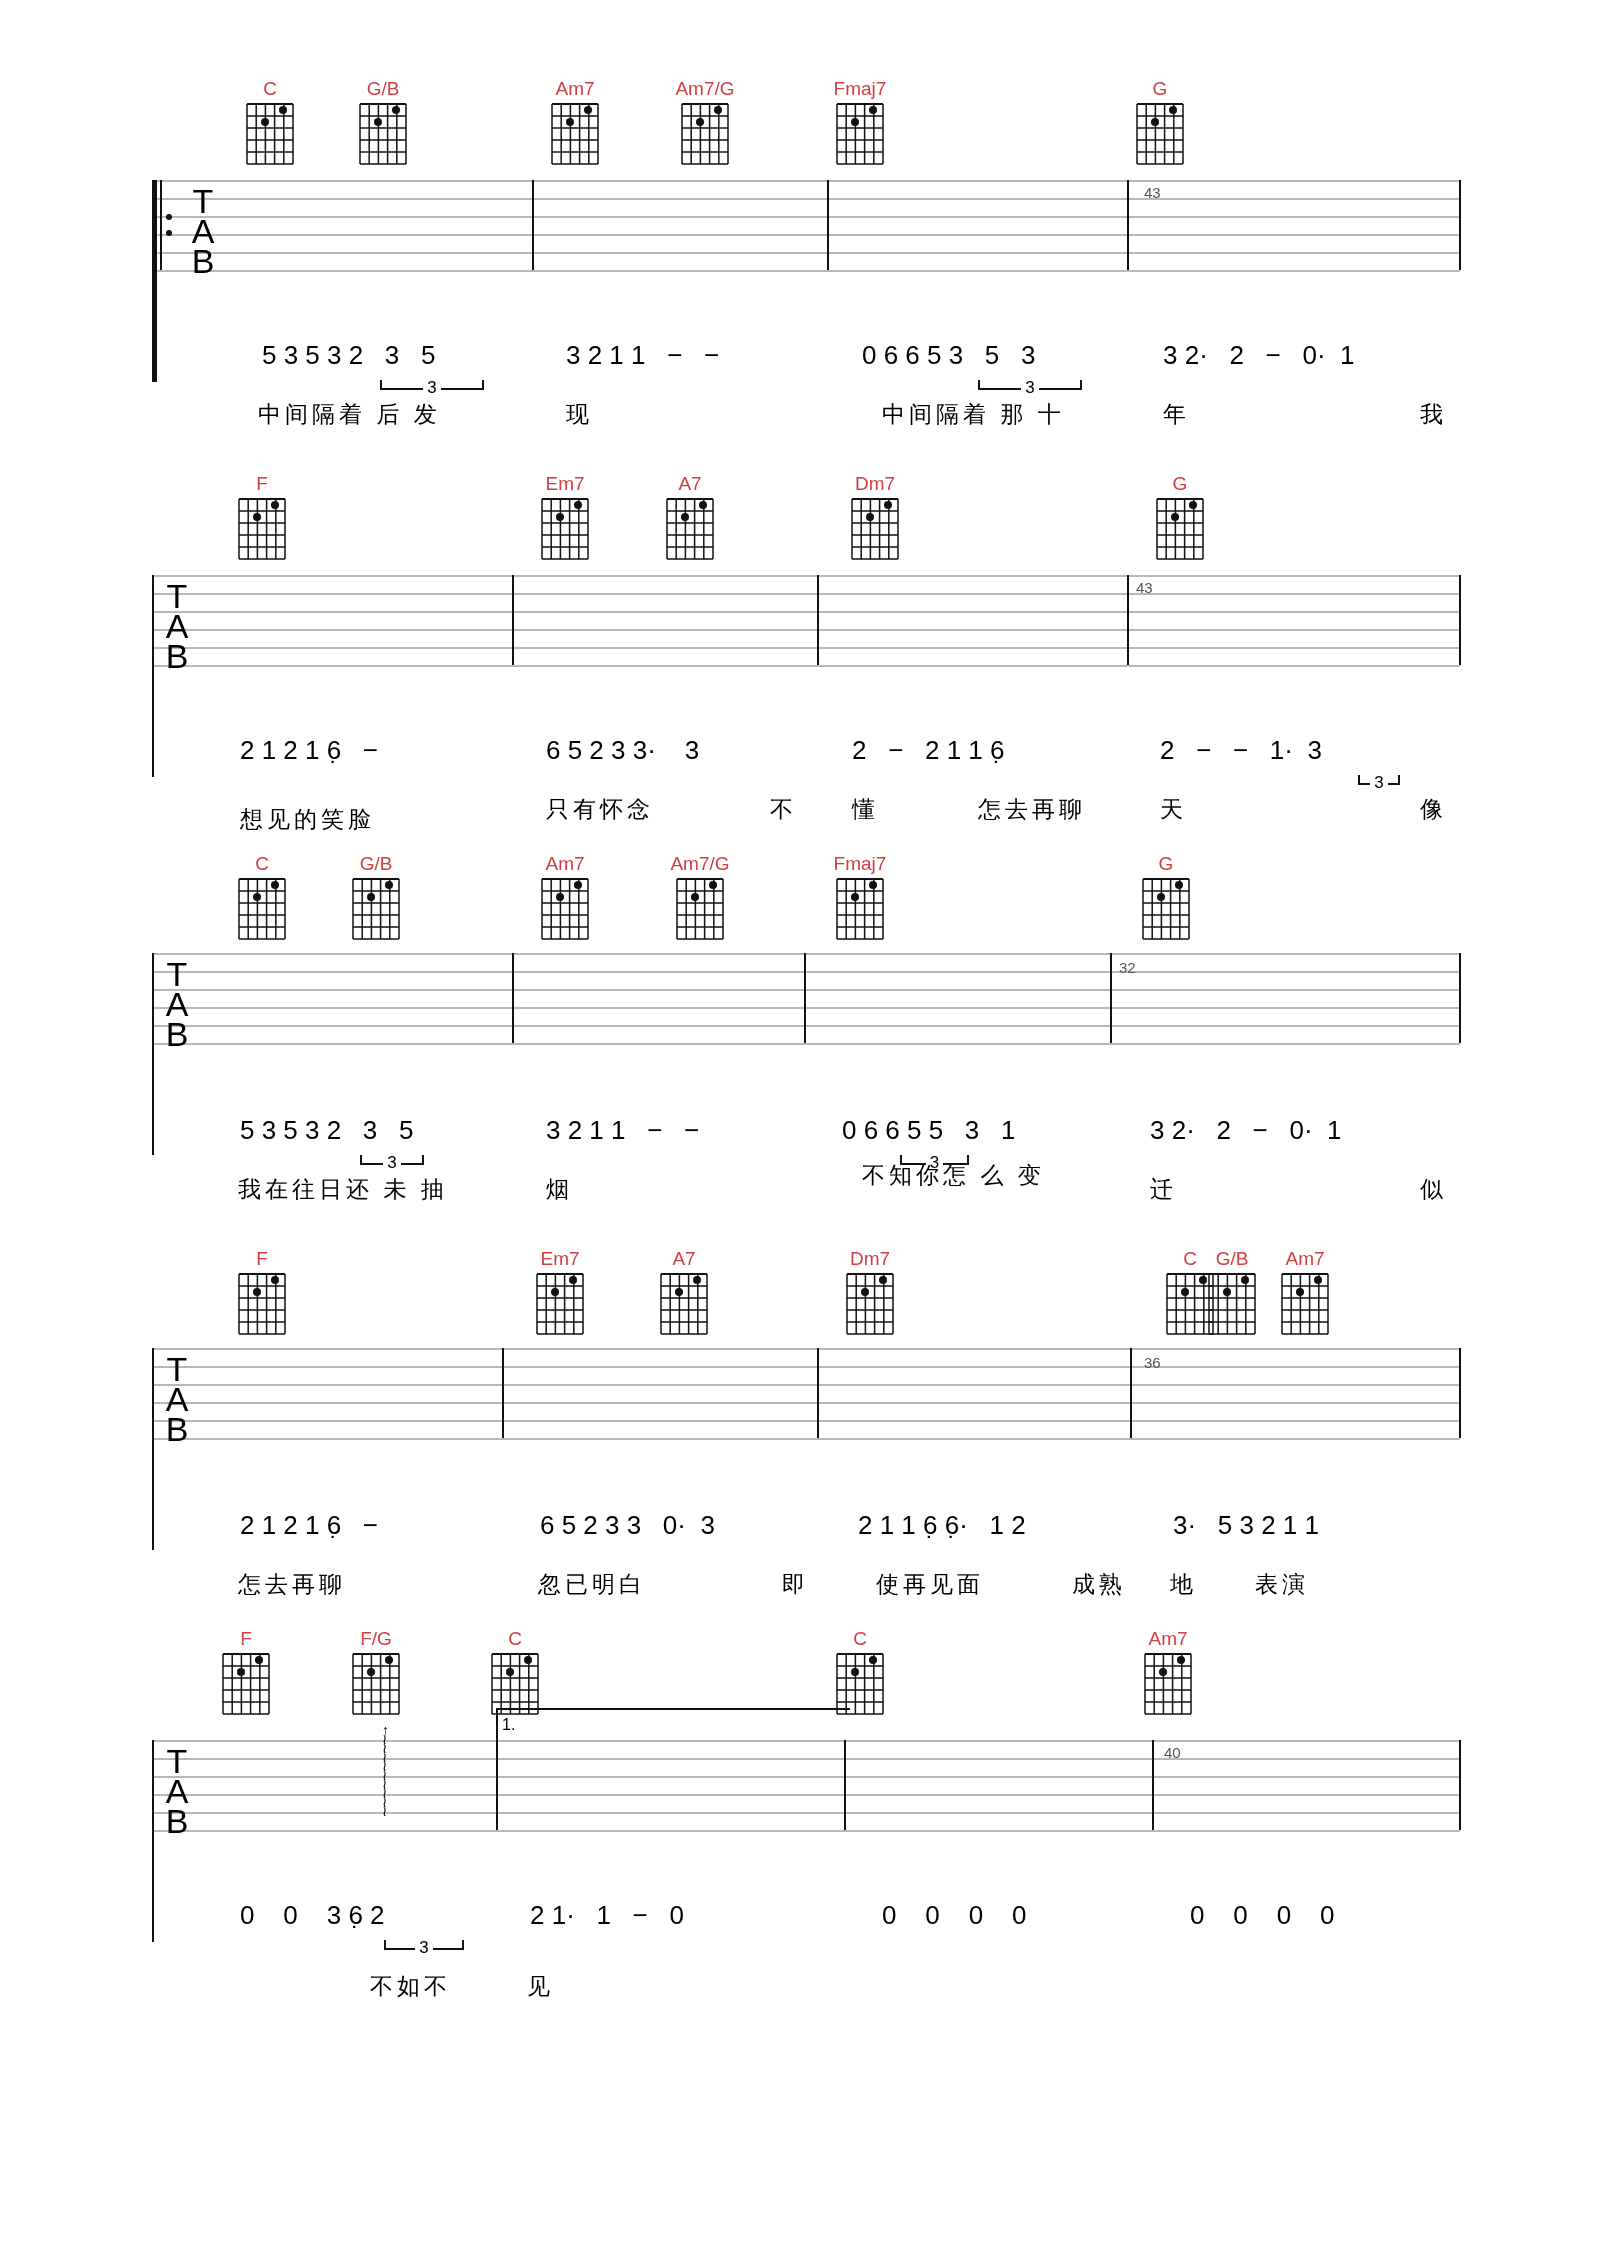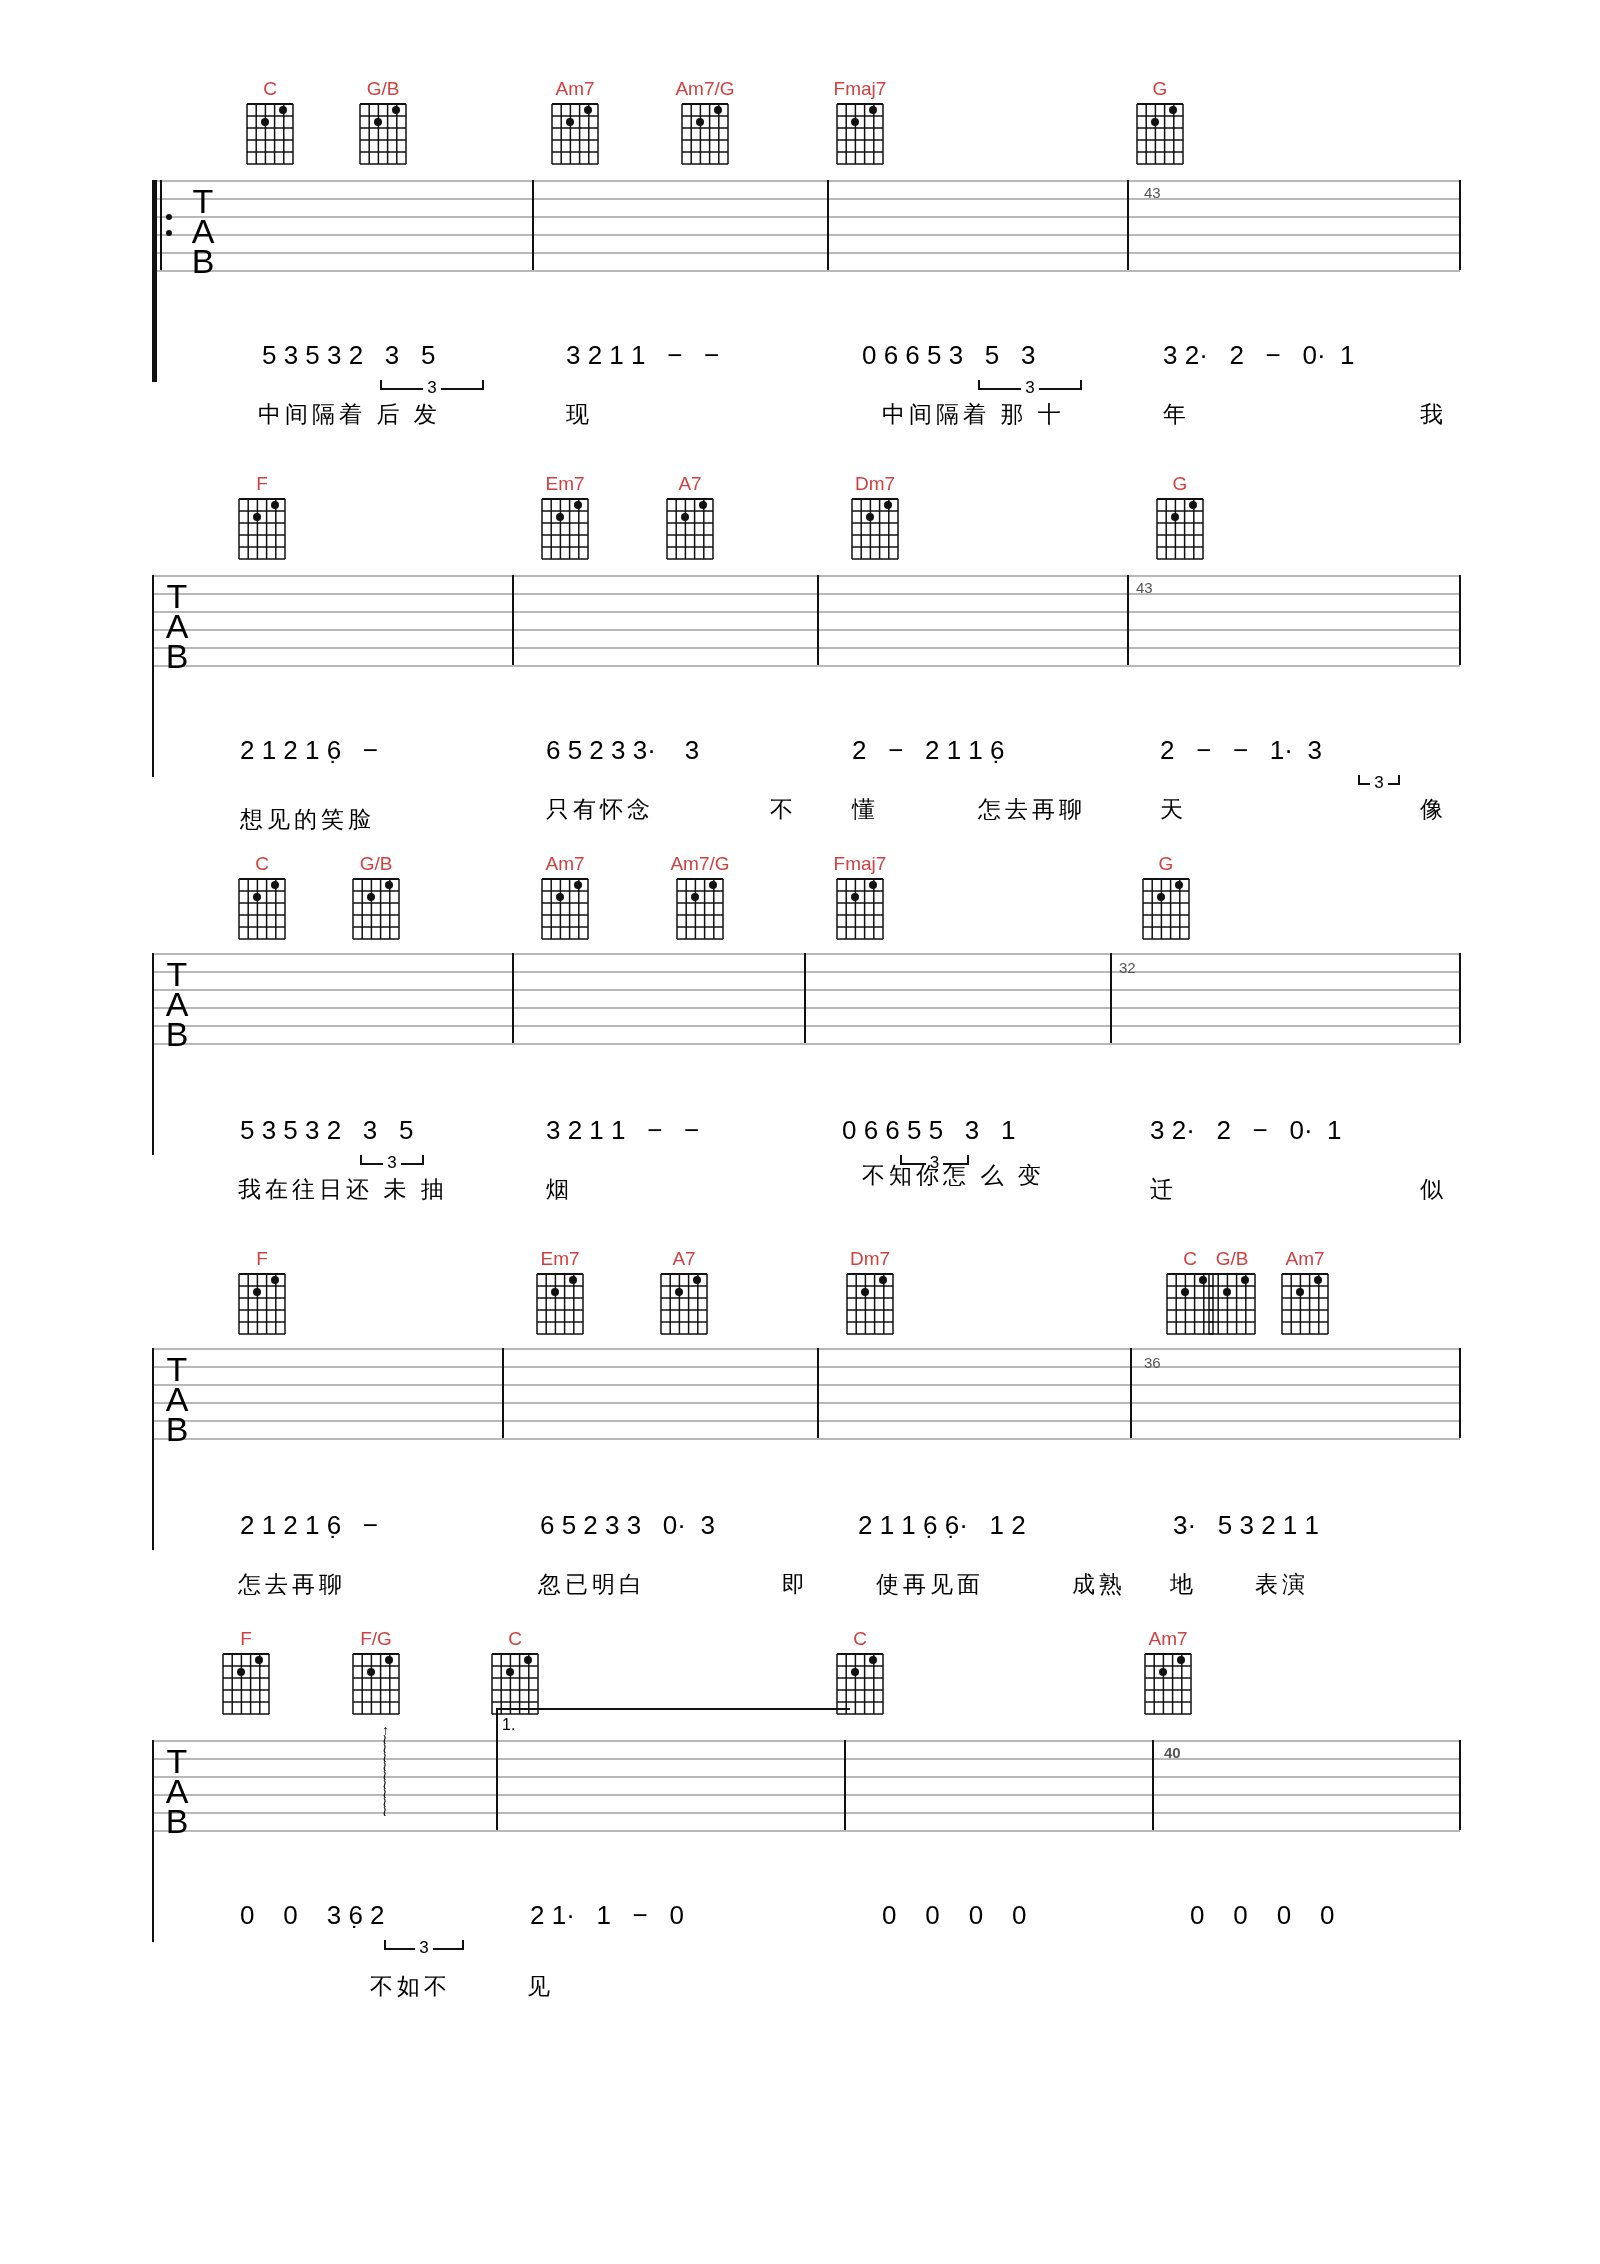--- a/index.html
+++ b/index.html
@@ -781,21 +781,21 @@
       <div class="staff-line" style="top:90px"></div>
     <div class="barline" style="left:0;top:0;height:202px;"></div>
     <div class="tab-clef" style="left:10px;top:6px;">T<br>A<br>B</div>
     <div style="position:absolute;left:230px;top:-14px;width:10px;height:130px;font-size:14px;line-height:9px;">↑<br>≀<br>≀<br>≀<br>≀<br>≀<br>≀<br>≀<br>≀<br>≀</div>
     <div class="barline" style="left:344px;top:0;height:90px;"></div>
     <div class="barline" style="left:692px;top:0;height:90px;"></div>
     <div class="barline" style="left:1000px;top:0;height:90px;"></div>
     <div class="barline" style="left:1307px;top:0;height:90px;"></div>
   </div>
   <div id="s5-jianpu">
-      <div class="measure-num" style="left: 1164px; top: 124px; font-weight: bold;">40</div>
+      <div class="measure-num" style="left: 1164px; top: 124px;">40</div>
       <div class="jp-note" style="left: 240px; top: 280px; white-space: pre;">0    0    3 6̣ 2</div>
       <div class="jp-note" style="left: 530px; top: 280px; white-space: pre;">2 1·   1   −   0</div>
       <div class="jp-note" style="left: 882px; top: 280px; white-space: pre;">0    0    0    0</div>
       <div class="jp-note" style="left: 1190px; top: 280px; white-space: pre;">0    0    0    0</div>
       <div class="triplet" style="left: 384px; width: 76px; top: 320px;"><span>3</span></div>
       <div class="lyric" style="left: 370px; top: 352px;">不如不</div>
       <div class="lyric" style="left: 527px; top: 352px;">见</div>
     </div>
 </div>
 

